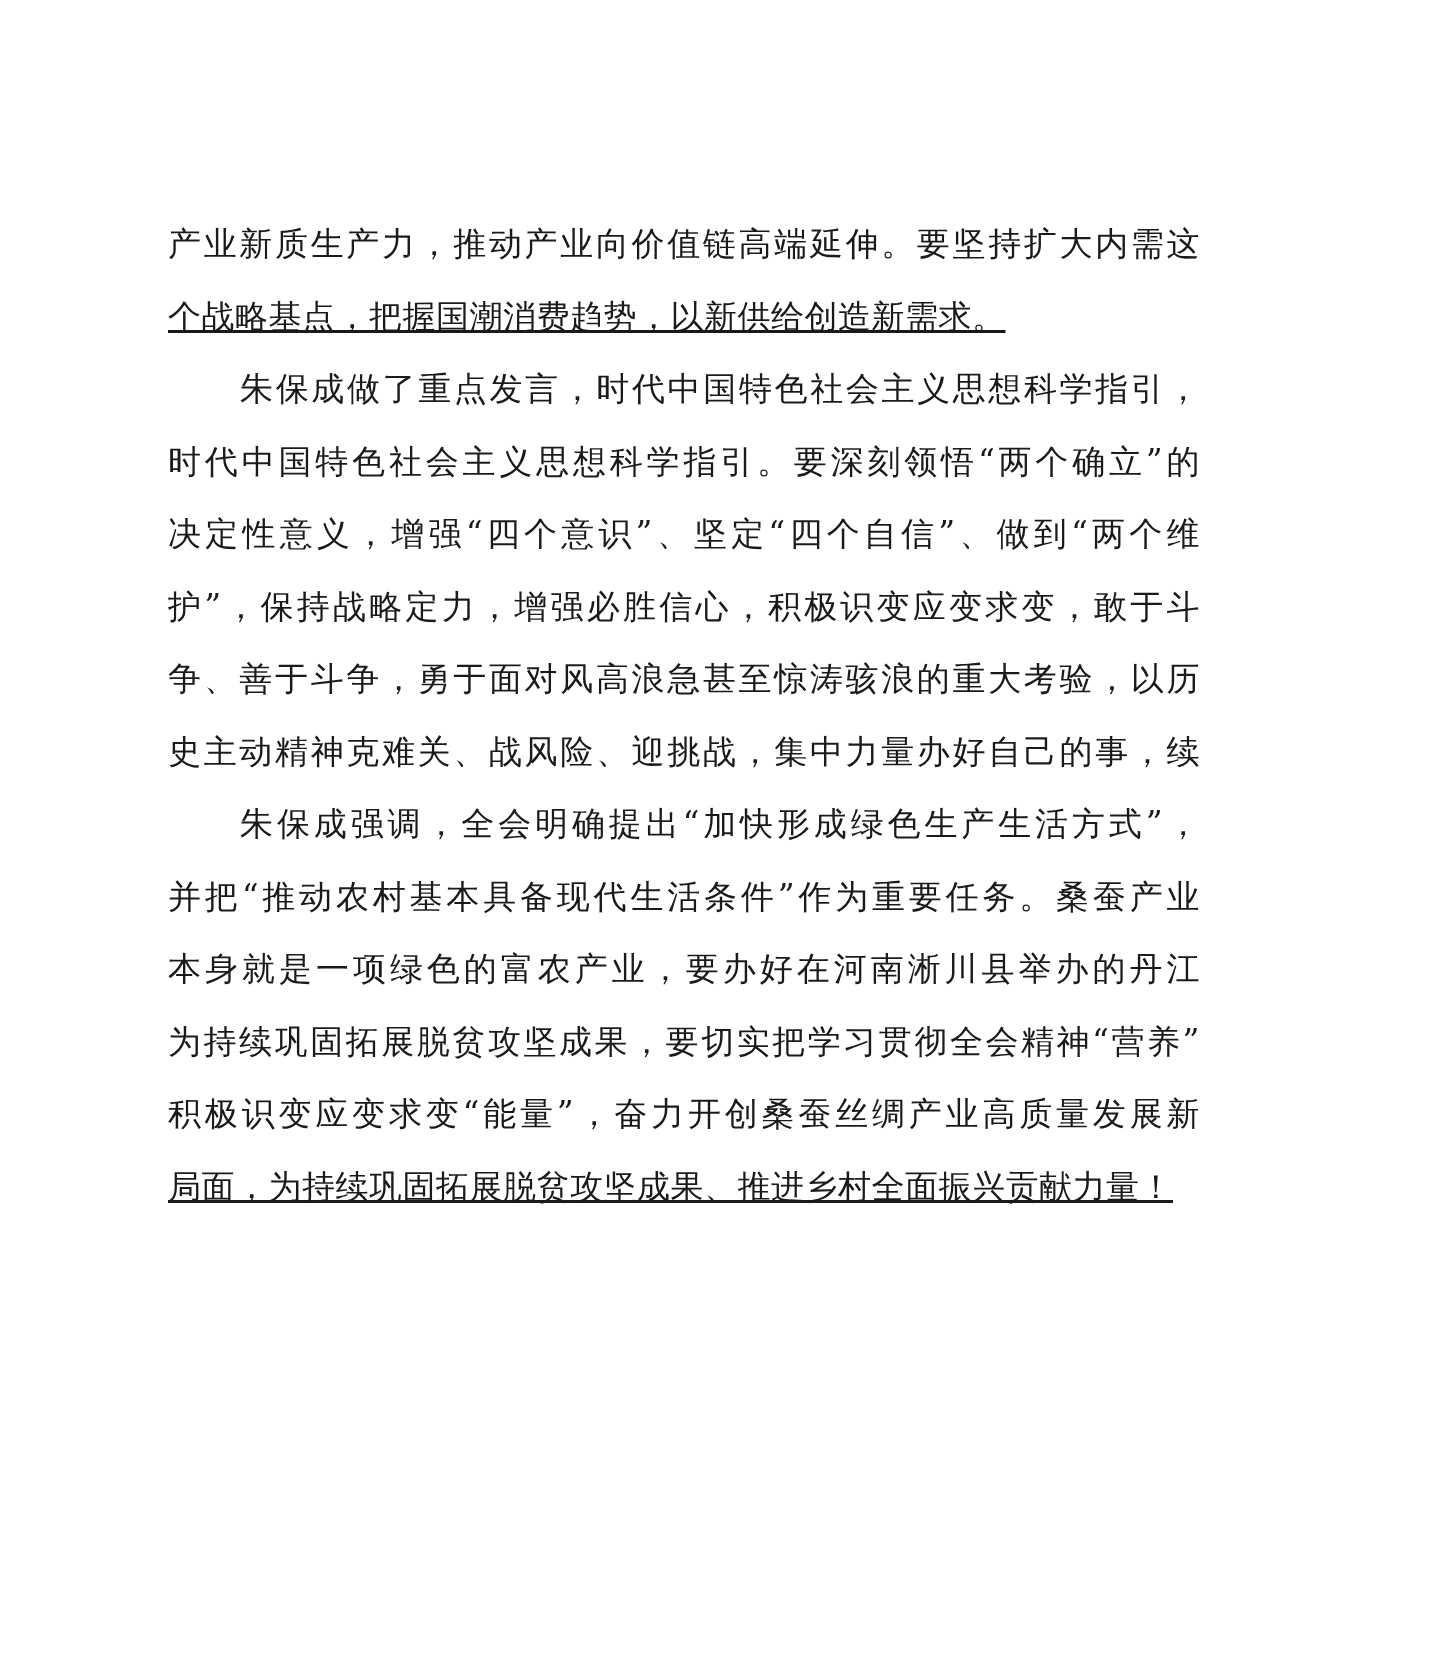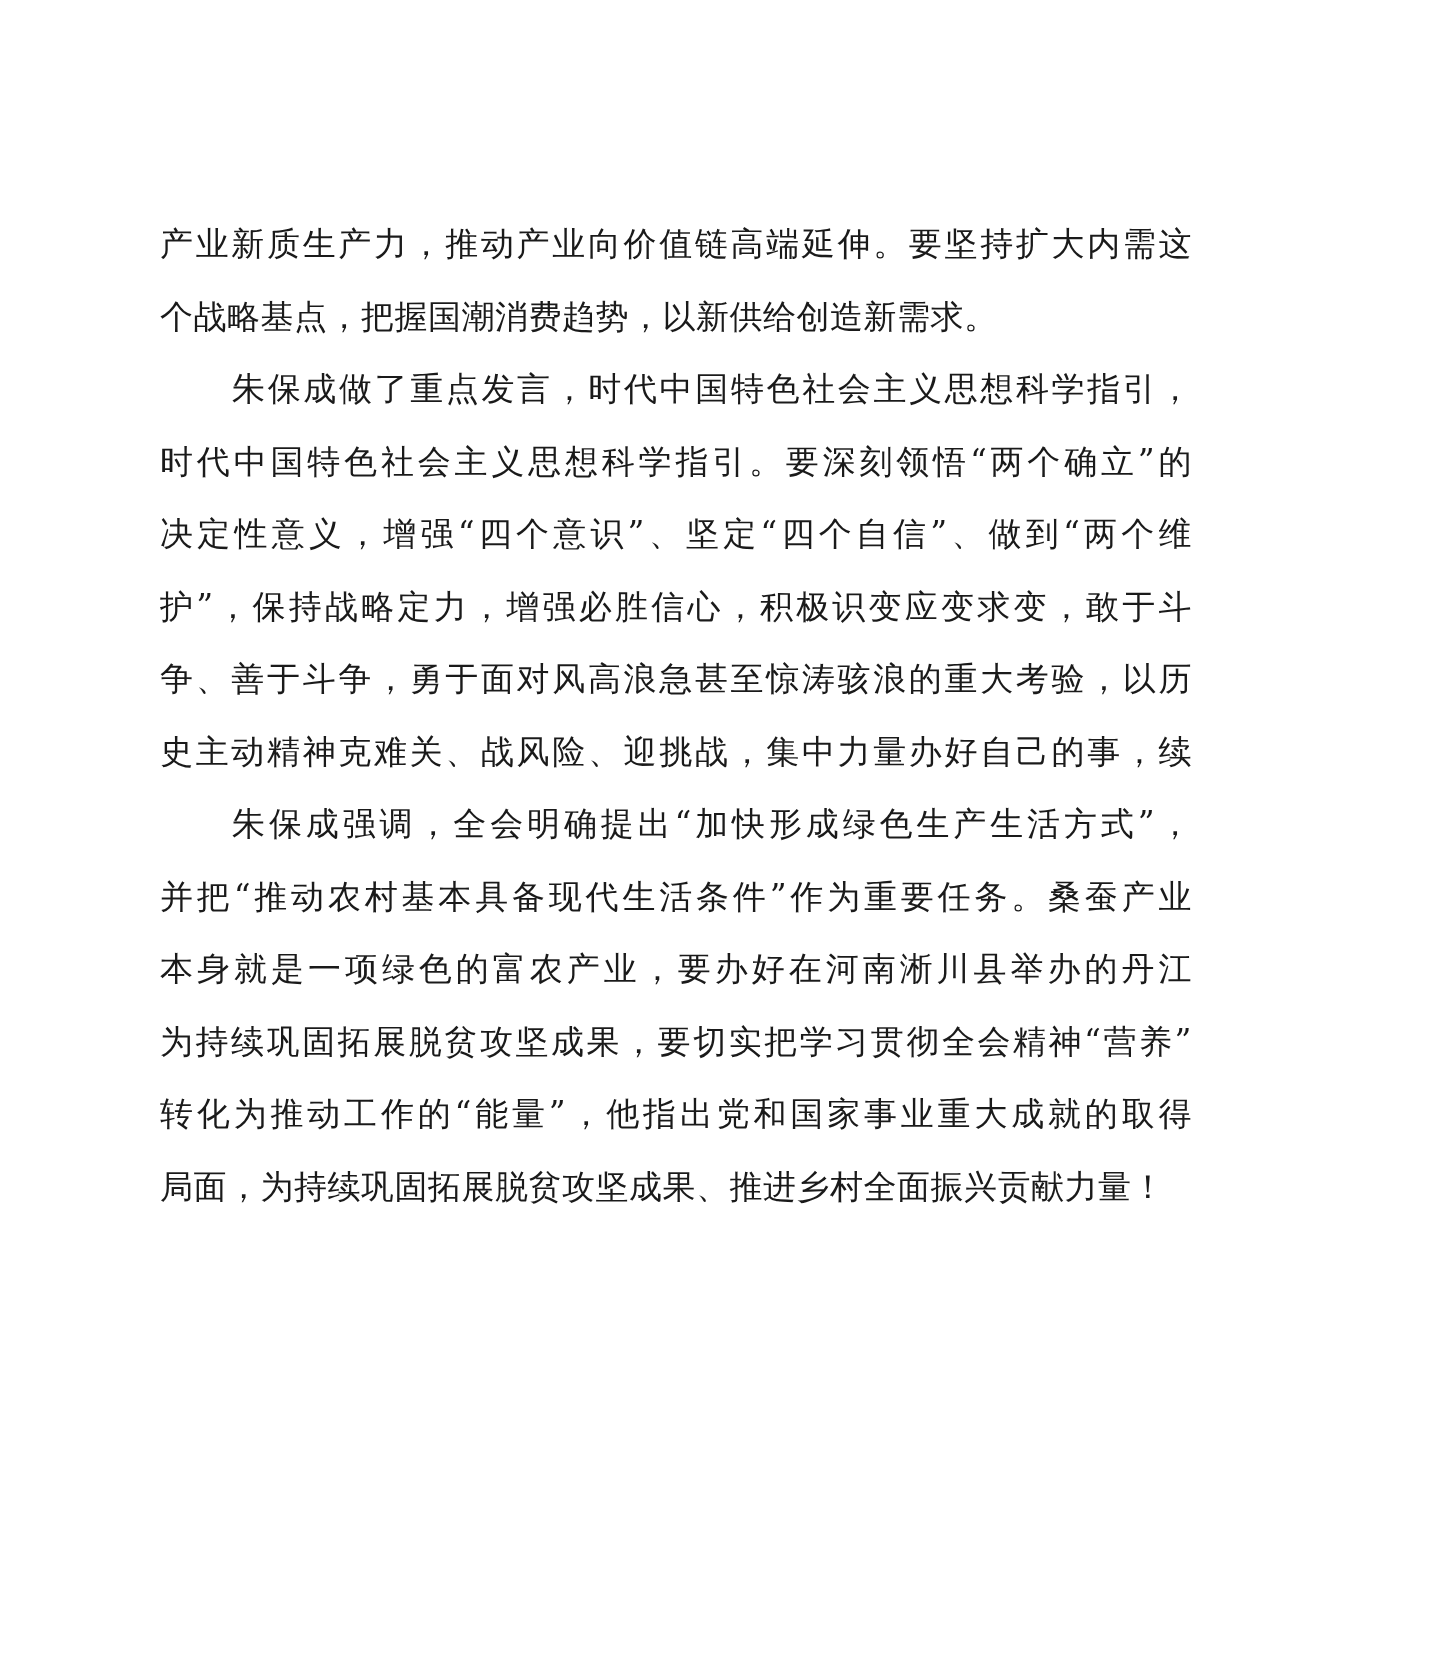--- a/index.html
+++ b/index.html
@@ -8,21 +8,21 @@
       background: #ffffff;
     }
     body {
       width: 1440px;
       height: 1668px;
       position: relative;
       overflow: hidden;
     }
     .page {
       position: absolute;
-      left: 160px;
+      left: 168px;
       top: 208px;
       width: 1032px;
       font-family: "DejaVu Serif", "Liberation Serif", serif;
       color: #1a1a1a;
       font-size: 33px;
       line-height: 72.5px;
       letter-spacing: 0.5px;
     }
     .para {
       margin: 0;
@@ -30,20 +30,21 @@
       text-align-last: left;
     }
     .line {
       display: block;
       white-space: nowrap;
       text-align: justify;
       text-align-last: justify;
     }
     .line.last {
       text-align-last: left;
+      text-decoration: underline;
     }
     .indent {
       padding-left: 72px;
     }
     .credit {
       margin: 0;
       padding-left: 78px;
       white-space: nowrap;
     }
   </style>
@@ -64,18 +65,18 @@
     <span class="line">护”，保持战略定力，增强必胜信心，积极识变应变求变，敢于斗</span>
     <span class="line">争、善于斗争，勇于面对风高浪急甚至惊涛骇浪的重大考验，以历</span>
     <span class="line">史主动精神克难关、战风险、迎挑战，集中力量办好自己的事，续</span>
   </p>
 
   <p class="para">
     <span class="line indent">朱保成强调，全会明确提出“加快形成绿色生产生活方式”，</span>
     <span class="line">并把“推动农村基本具备现代生活条件”作为重要任务。桑蚕产业</span>
     <span class="line">本身就是一项绿色的富农产业，要办好在河南淅川县举办的丹江</span>
     <span class="line">为持续巩固拓展脱贫攻坚成果，要切实把学习贯彻全会精神“营养”</span>
-    <span class="line">转化为推动工作的“能量”，他指出党和国家事业重大成就的取得</span>
+    <span class="line">积极识变应变求变“能量”，奋力开创桑蚕丝绸产业高质量发展新</span>
     <span class="line last">局面，为持续巩固拓展脱贫攻坚成果、推进乡村全面振兴贡献力量！</span>
   </p>
 
 
 </div>
 
 </body></html>

